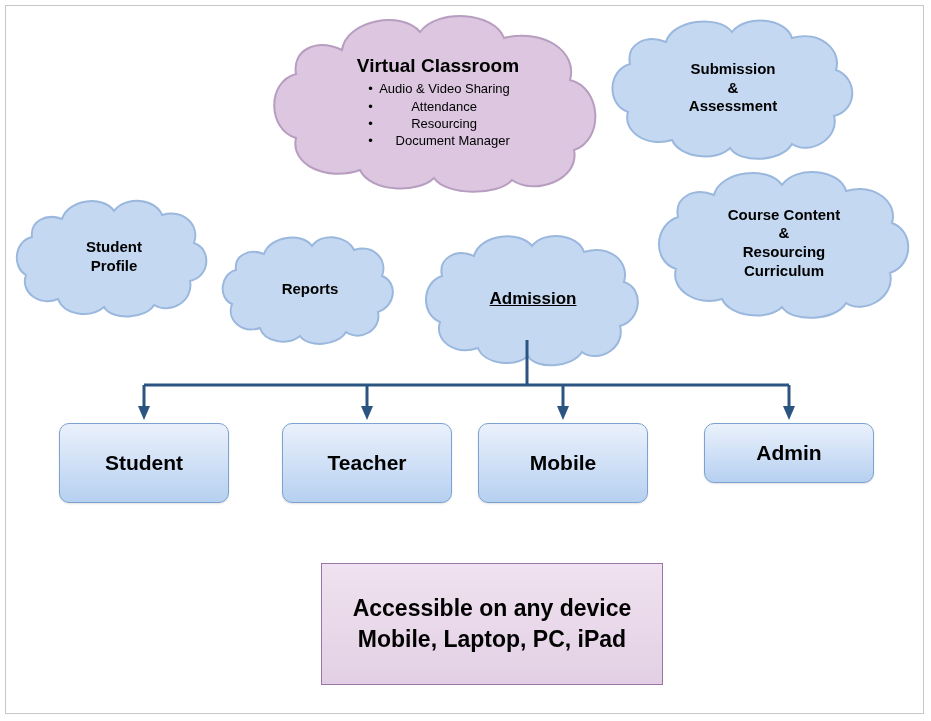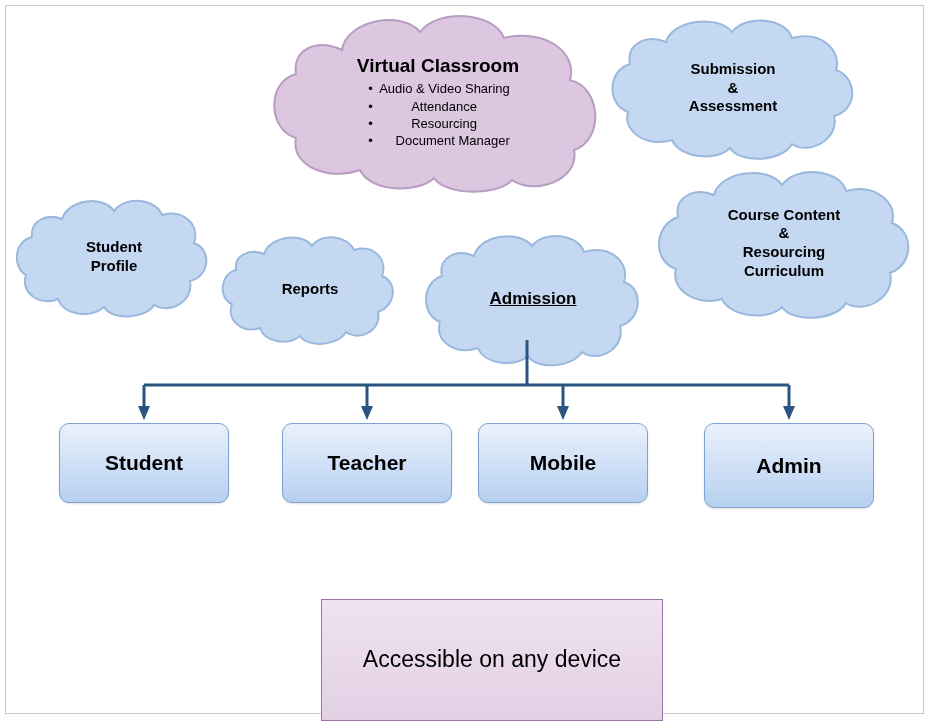--- a/index.html
+++ b/index.html
@@ -93,25 +93,24 @@
   }
   .device-box {
     position: absolute;
     box-sizing: border-box;
     border: 1px solid #9a76a8;
     background: linear-gradient(to bottom, #f0e2f0 0%, #e9d9ea 50%, #e2cfe4 100%);
     display: flex;
     flex-direction: column;
     align-items: center;
     justify-content: center;
-    font-weight: normal;
+    font-weight: bold;
     font-size: 23px;
     color: #000000;
     line-height: 1.35;
-    margin-top: 36px;
   }
   #connectors {
     position: absolute;
     left: 0;
     top: 0;
     width: 931px;
     height: 721px;
     pointer-events: none;
   }
 </style>
@@ -226,21 +225,22 @@
 
   <div class="box" style="left:59px; top:423px; width:170px; height:80px;">
     <span>Student</span>
   </div>
   <div class="box" style="left:282px; top:423px; width:170px; height:80px;">
     <span>Teacher</span>
   </div>
   <div class="box" style="left:478px; top:423px; width:170px; height:80px;">
     <span>Mobile</span>
   </div>
-  <div class="box" style="left:704px; top:423px; width:170px; height:85px;">
+  <div class="box" style="left:704px; top:423px; width:170px; height:60px;">
     <span>Admin</span>
   </div>
 
   <div class="device-box" style="left:321px; top:563px; width:342px; height:122px;">
     <span>Accessible on any device</span>
+    <span>Mobile, Laptop, PC, iPad</span>
   </div>
 
 </div>
 
 </body></html>

